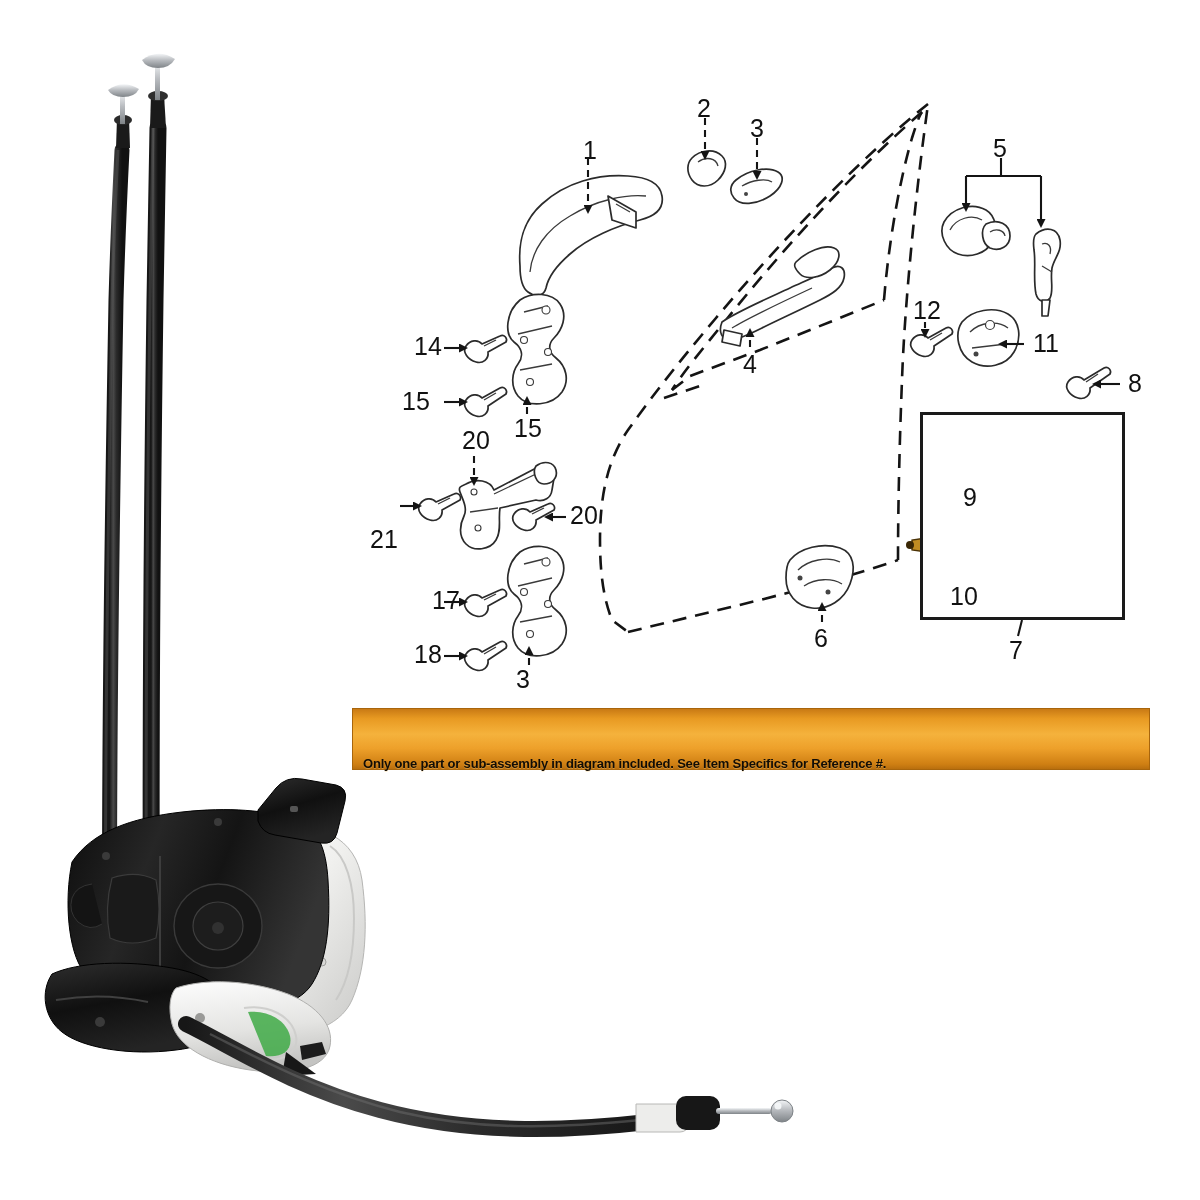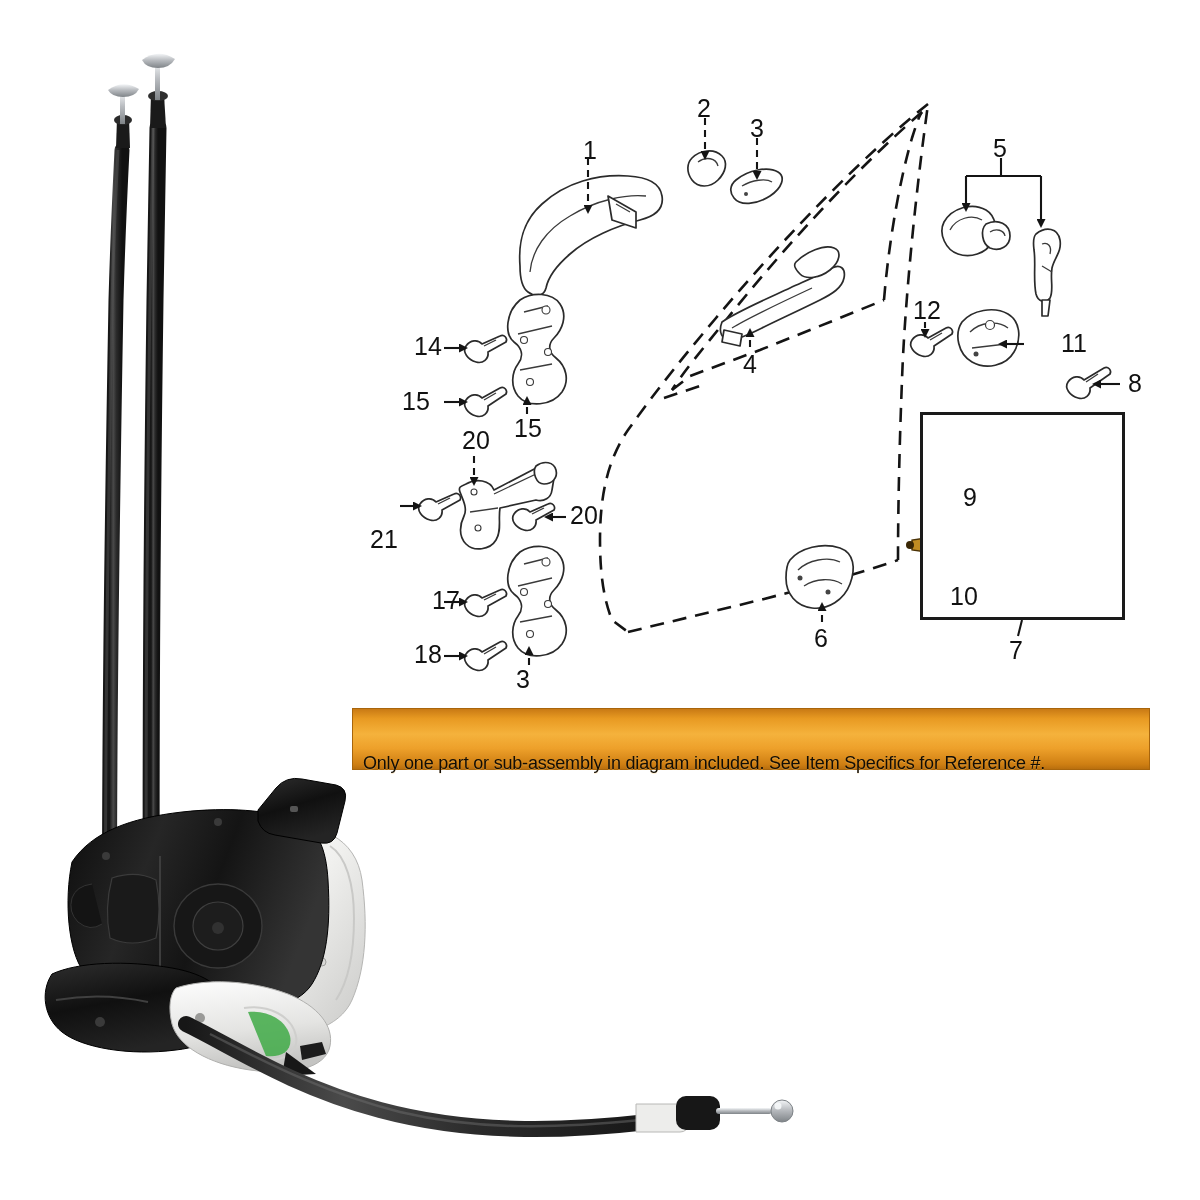--- a/index.html
+++ b/index.html
@@ -45,22 +45,22 @@
         #b96f0e 100%);
     border: 1px solid #a8650c;
     box-sizing: border-box;
     display: flex;
     flex-direction: column;
     justify-content: center;
     padding: 2px 8px 2px 10px;
   }
   #disclaimer-banner .bline {
     font-family: "Liberation Sans", sans-serif;
-    font-weight: normal;
-    font-size: 18px;
+    font-weight: bold;
+    font-size: 13px;
     line-height: 27px;
     color: #120d05;
     letter-spacing: -0.2px;
     white-space: nowrap;
     text-shadow: 0 1px 0 rgba(255,210,130,0.35);
     margin-top: 48px;
   }
 
   
   #inset-box {
@@ -479,21 +479,21 @@
   <div class="callout" style="left:583px;  top:138px;">1</div>
   <div class="callout" style="left:697px;  top:96px;">2</div>
   <div class="callout" style="left:750px;  top:116px;">3</div>
   <div class="callout" style="left:743px;  top:352px;">4</div>
   <div class="callout" style="left:993px;  top:136px;">5</div>
   <div class="callout" style="left:814px;  top:626px;">6</div>
   <div class="callout" style="left:1009px; top:638px;">7</div>
   <div class="callout" style="left:1128px; top:371px;">8</div>
   <div class="callout" style="left:963px;  top:485px;">9</div>
   <div class="callout" style="left:950px;  top:584px;">10</div>
-  <div class="callout" style="left:1033px; top:331px;margin-left:28px;">11</div>
+  <div class="callout" style="left:1033px; top:331px;">11</div>
   <div class="callout" style="left:913px;  top:298px;">12</div>
   <div class="callout" style="left:514px;  top:416px;">15</div>
   <div class="callout" style="left:414px;  top:334px;">14</div>
   <div class="callout" style="left:402px;  top:389px;text-align:center;">15</div>
   <div class="callout" style="left:516px;  top:667px;">3</div>
   <div class="callout" style="left:414px;  top:588px;margin-left:18px;">17</div>
   <div class="callout" style="left:414px;  top:642px;">18</div>
   <div class="callout" style="left:462px;  top:428px;">20</div>
   <div class="callout" style="left:570px;  top:503px;">20</div>
   <div class="callout" style="left:370px;  top:491px;margin-top:36px;">21</div>

